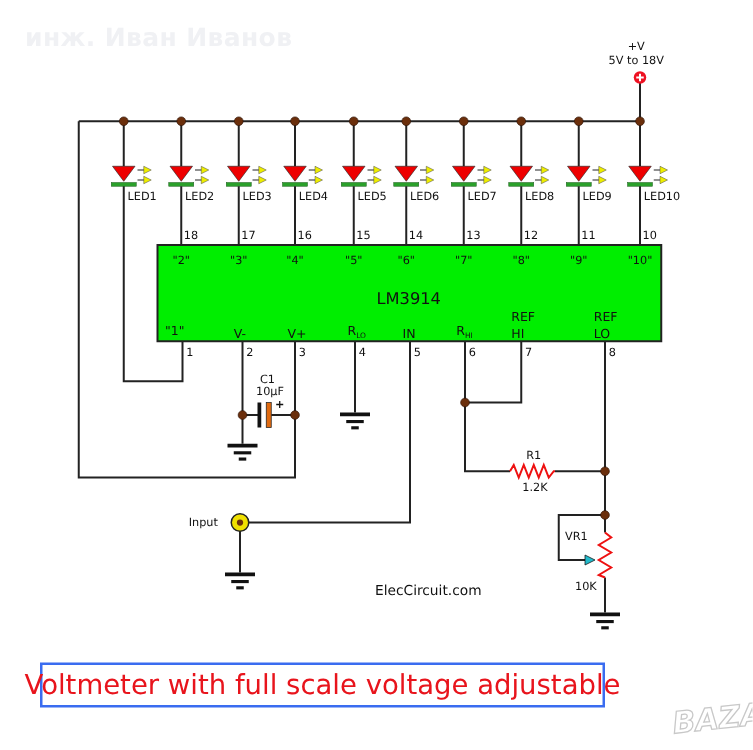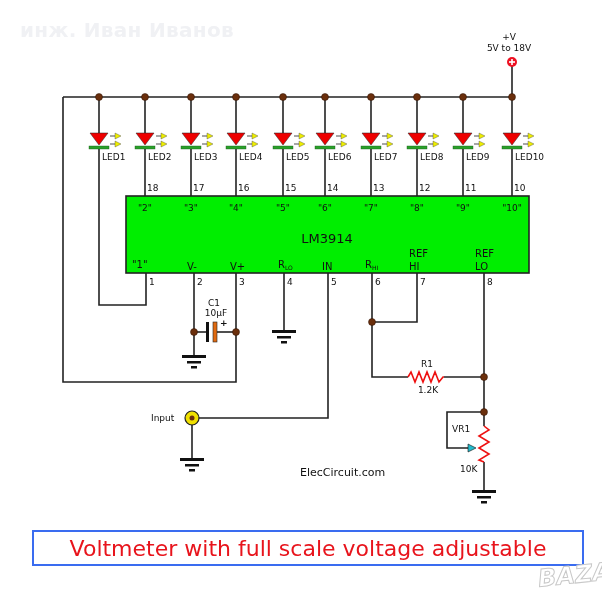--- a/index.html
+++ b/index.html
@@ -1,21 +1,21 @@
 <!DOCTYPE html>
 <html><head>
 <meta charset="utf-8">
 <style>
   html, body { margin: 0; padding: 0; background: #ffffff; }
   body { width: 602px; height: 600px; position: relative; overflow: hidden;
          font-family: "DejaVu Sans", sans-serif; }
   #schematic { position: absolute; left: 0; top: 0; }
   .wm-author { position: absolute; left: 20px; top: 18px; font-size: 20px; font-weight: bold;
                color: #f0f1f4; font-family: "DejaVu Sans", sans-serif; letter-spacing: 0.3px; }
-  .title-box { position: absolute; left: 32px; top: 530px; width: 552px; height: 36px;
+  .title-box { position: absolute; left: 32px; top: 530px; width: 452px; height: 36px;
                border: 2px solid #3a6cf0; box-sizing: border-box;
                display: flex; align-items: center; justify-content: center; }
   .title-text { color: #e8141c; font-size: 22px; font-family: "DejaVu Sans", sans-serif; white-space: nowrap; }
   .wm-bazar { position: absolute; left: 538px; top: 560px; font-size: 24px; font-weight: bold;
               color: #ffffff; -webkit-text-stroke: 1px #c8c8c8; font-family: "DejaVu Sans", sans-serif;
               transform: rotate(-6deg); font-style: italic; }
   svg text { font-family: "DejaVu Sans", sans-serif; }
 </style>
 </head>
 <body>

